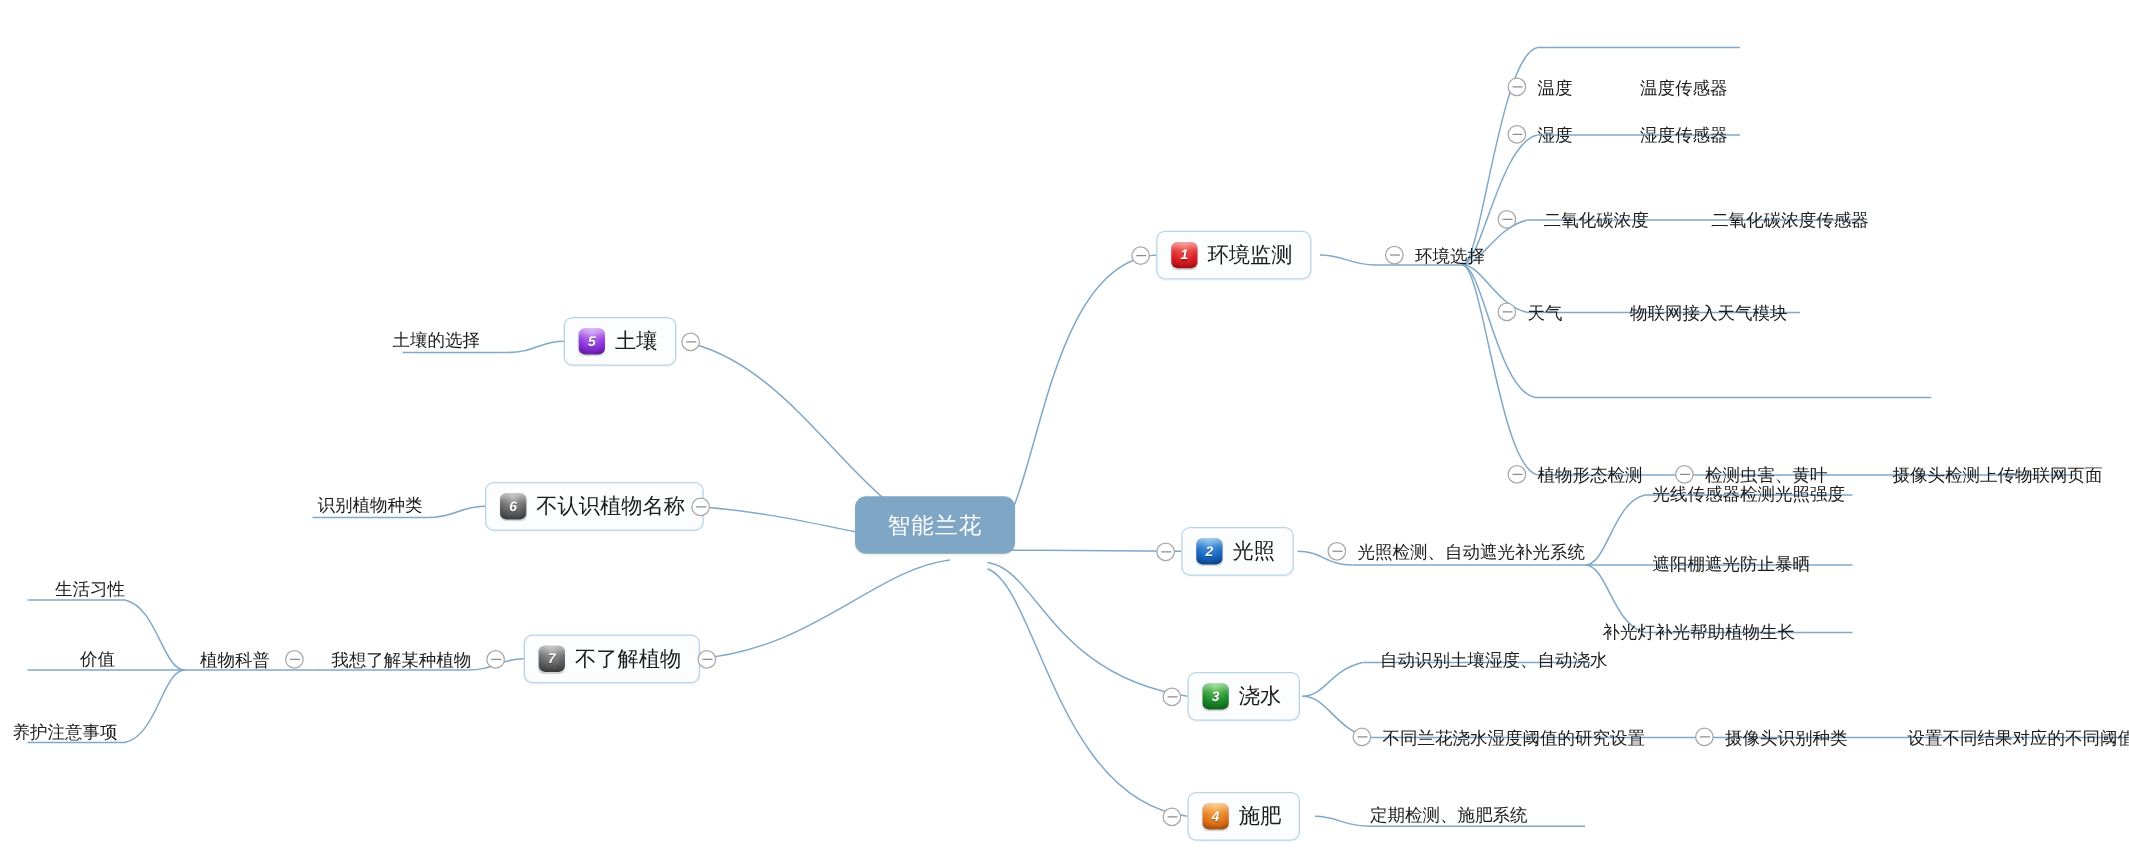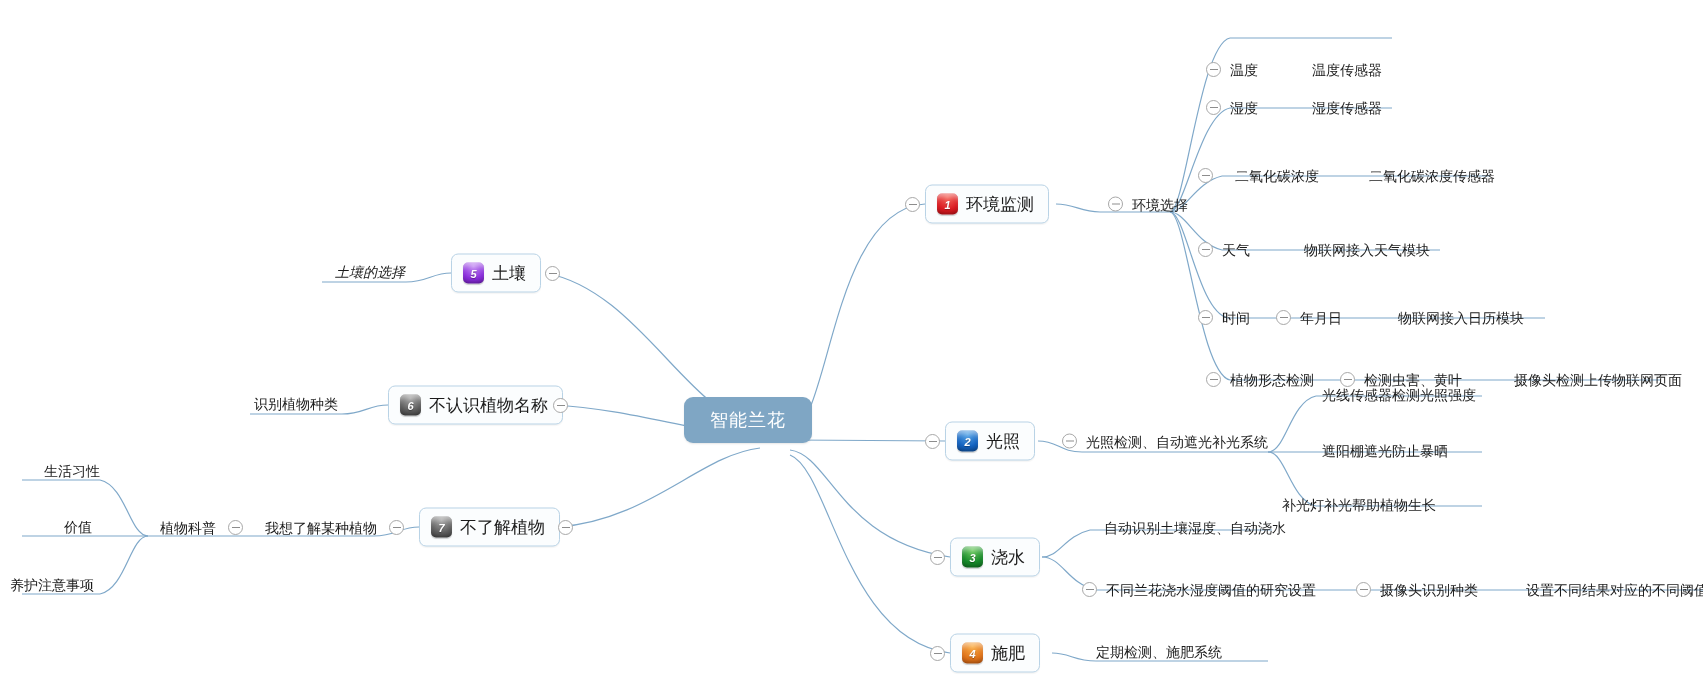--- a/index.html
+++ b/index.html
@@ -174,29 +174,20 @@
     <span class="leaf">二氧化碳浓度传感器</span>
   </div>
 
   <div class="row" style="left:1198px;top:242px;">
     <span class="inline-toggle"></span>
     <span class="leaf" style="margin-left:9px;">天气</span>
     <span class="gap" style="width:54px;"></span>
     <span class="leaf">物联网接入天气模块</span>
   </div>
 
-  <div class="row" style="left:1198px;top:310px;">
-    <span class="inline-toggle"></span>
-    <span class="leaf" style="margin-left:9px;">时间</span>
-    <span class="gap" style="width:26px;"></span>
-    <span class="inline-toggle"></span>
-    <span class="leaf" style="margin-left:9px;">年月日</span>
-    <span class="gap" style="width:56px;"></span>
-    <span class="leaf">物联网接入日历模块</span>
-  </div>
 
   <div class="row" style="left:1206px;top:372px;">
     <span class="inline-toggle"></span>
     <span class="leaf" style="margin-left:9px;">植物形态检测</span>
     <span class="gap" style="width:26px;"></span>
     <span class="inline-toggle"></span>
     <span class="leaf" style="margin-left:9px;">检测虫害、黄叶</span>
     <span class="gap" style="width:52px;"></span>
     <span class="leaf">摄像头检测上传物联网页面</span>
   </div>
@@ -249,21 +240,21 @@
   </div>
   <div class="row" style="left:1096px;top:645px;">
     <span class="leaf">定期检测、施肥系统</span>
   </div>
 
   <div class="node branch big" style="left:451px;top:273px;transform:translateY(-50%);">
     <span class="badge purple">5</span>
     <span>土壤</span>
   </div>
   <div class="toggle" style="left:545px;top:266px;"></div>
-  <div class="row" style="left:335px;top:265px;font-style:italic;">
+  <div class="row" style="left:314px;top:265px;">
     <span class="leaf">土壤的选择</span>
   </div>
 
   <div class="node branch big" style="left:388px;top:405px;transform:translateY(-50%);">
     <span class="badge grey">6</span>
     <span>不认识植物名称</span>
   </div>
   <div class="toggle" style="left:553px;top:398px;"></div>
   <div class="row" style="left:254px;top:397px;">
     <span class="leaf">识别植物种类</span>

